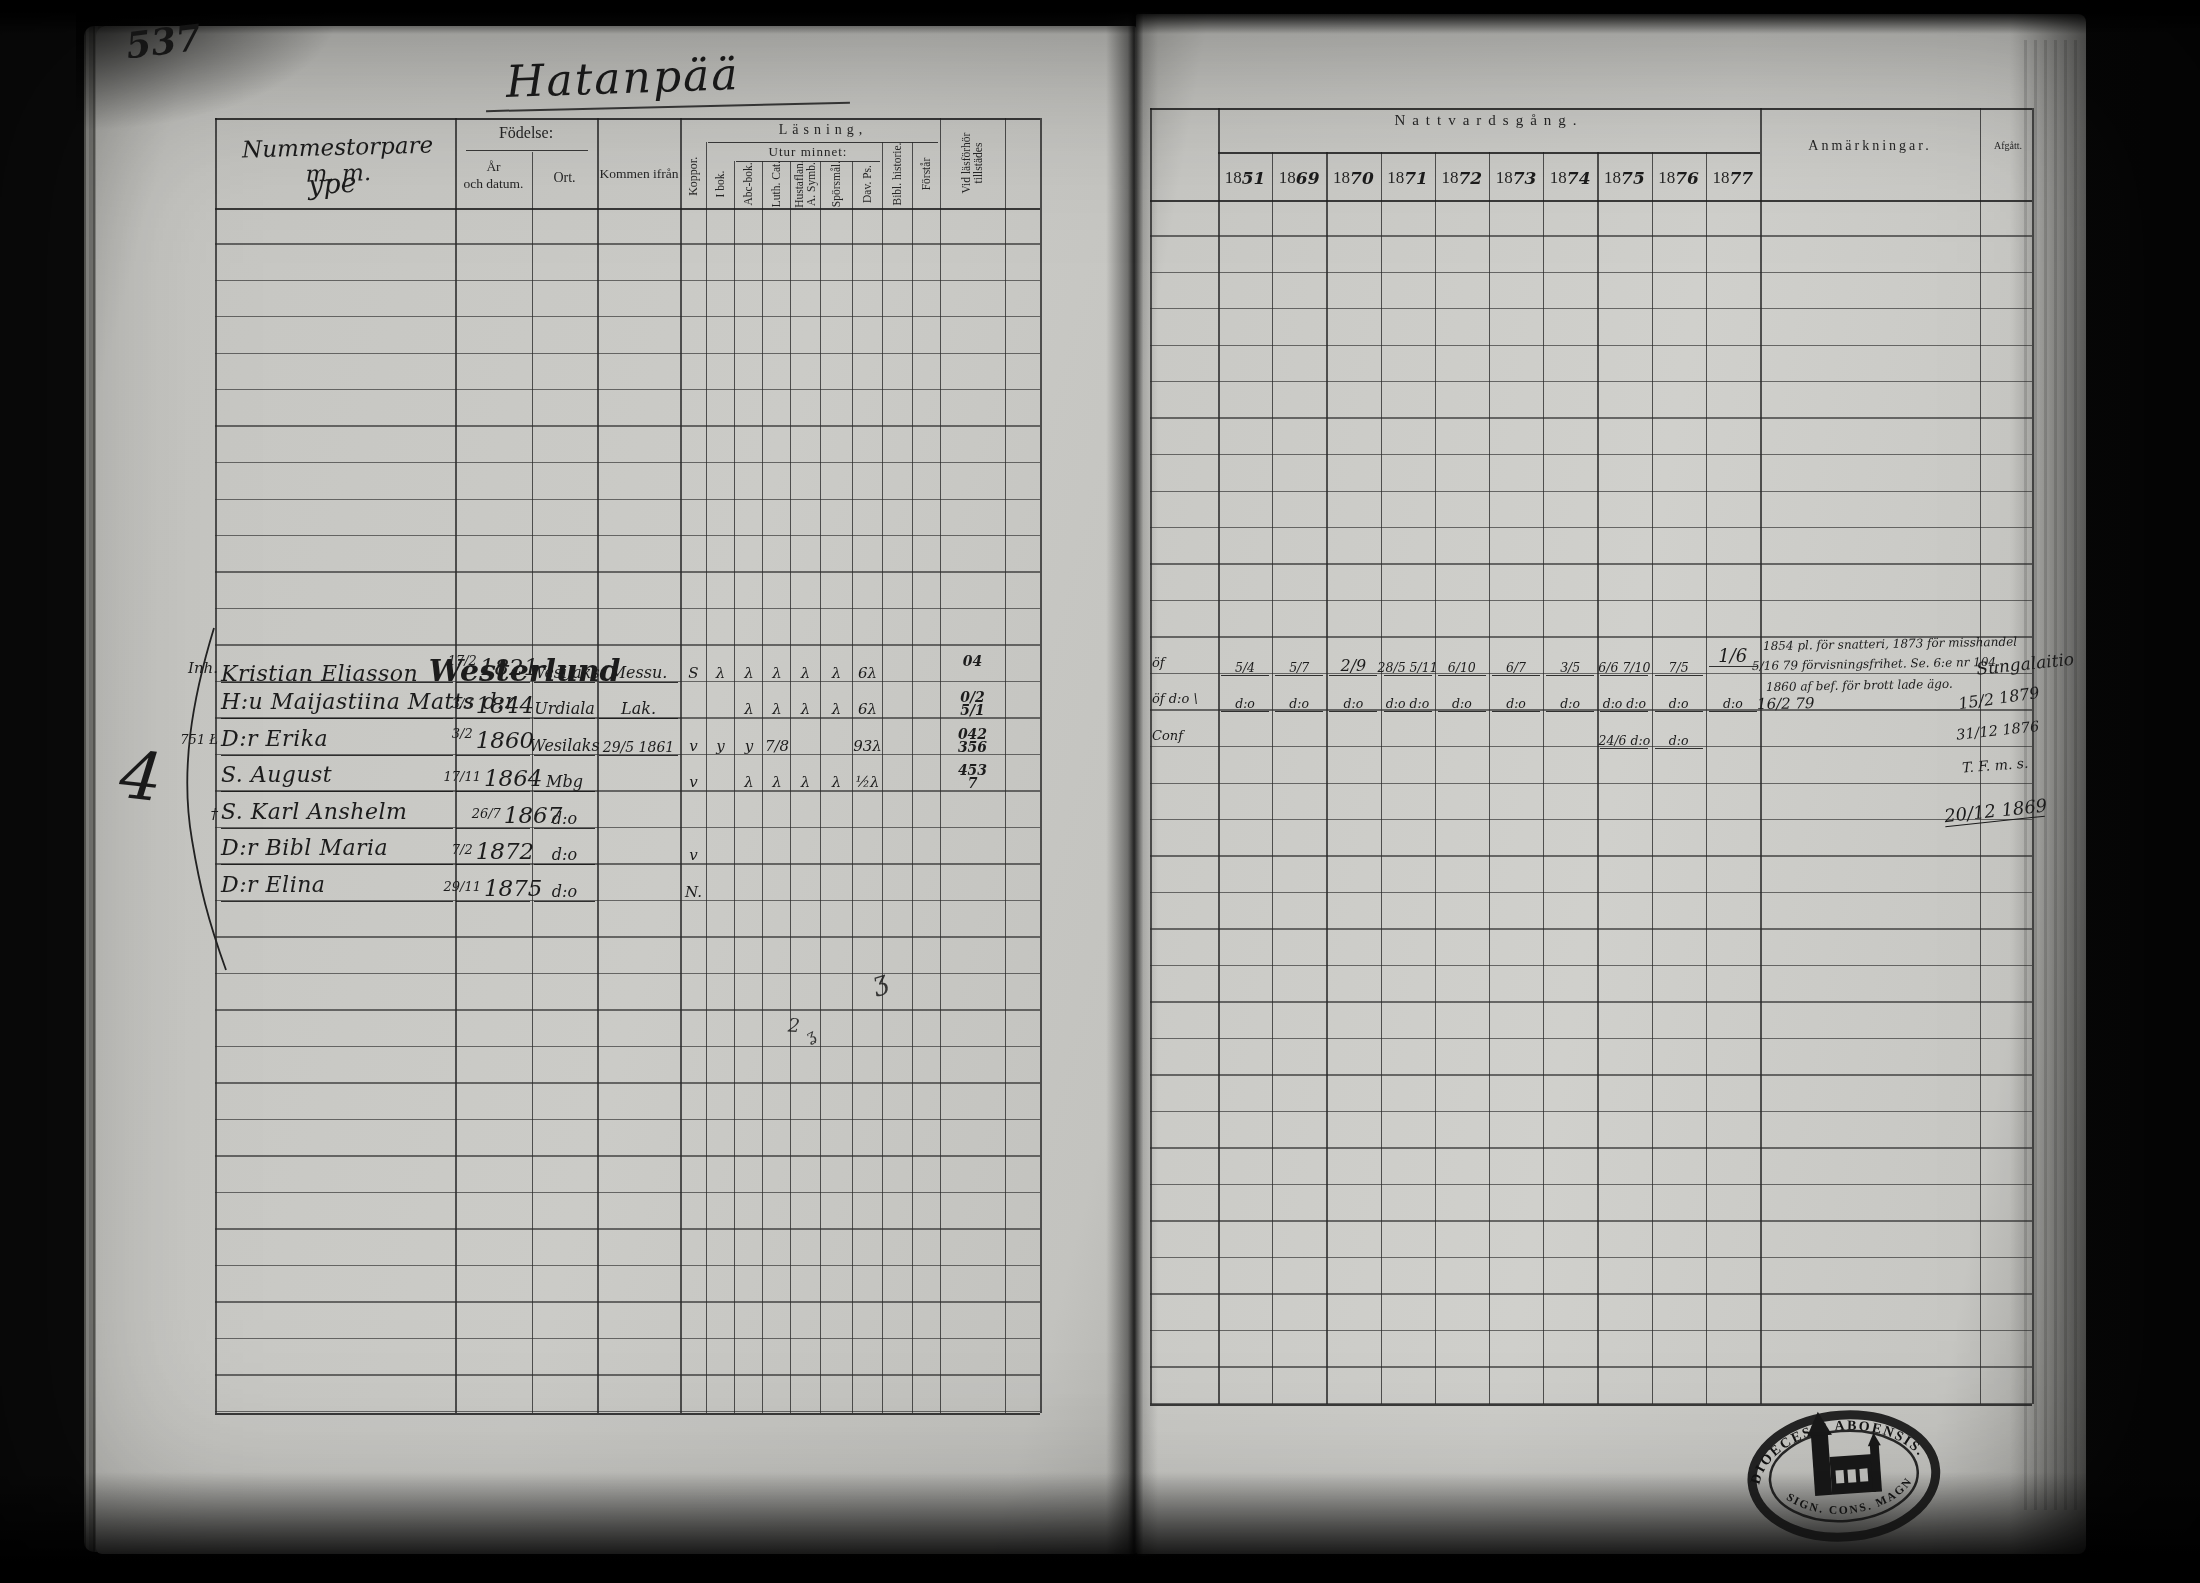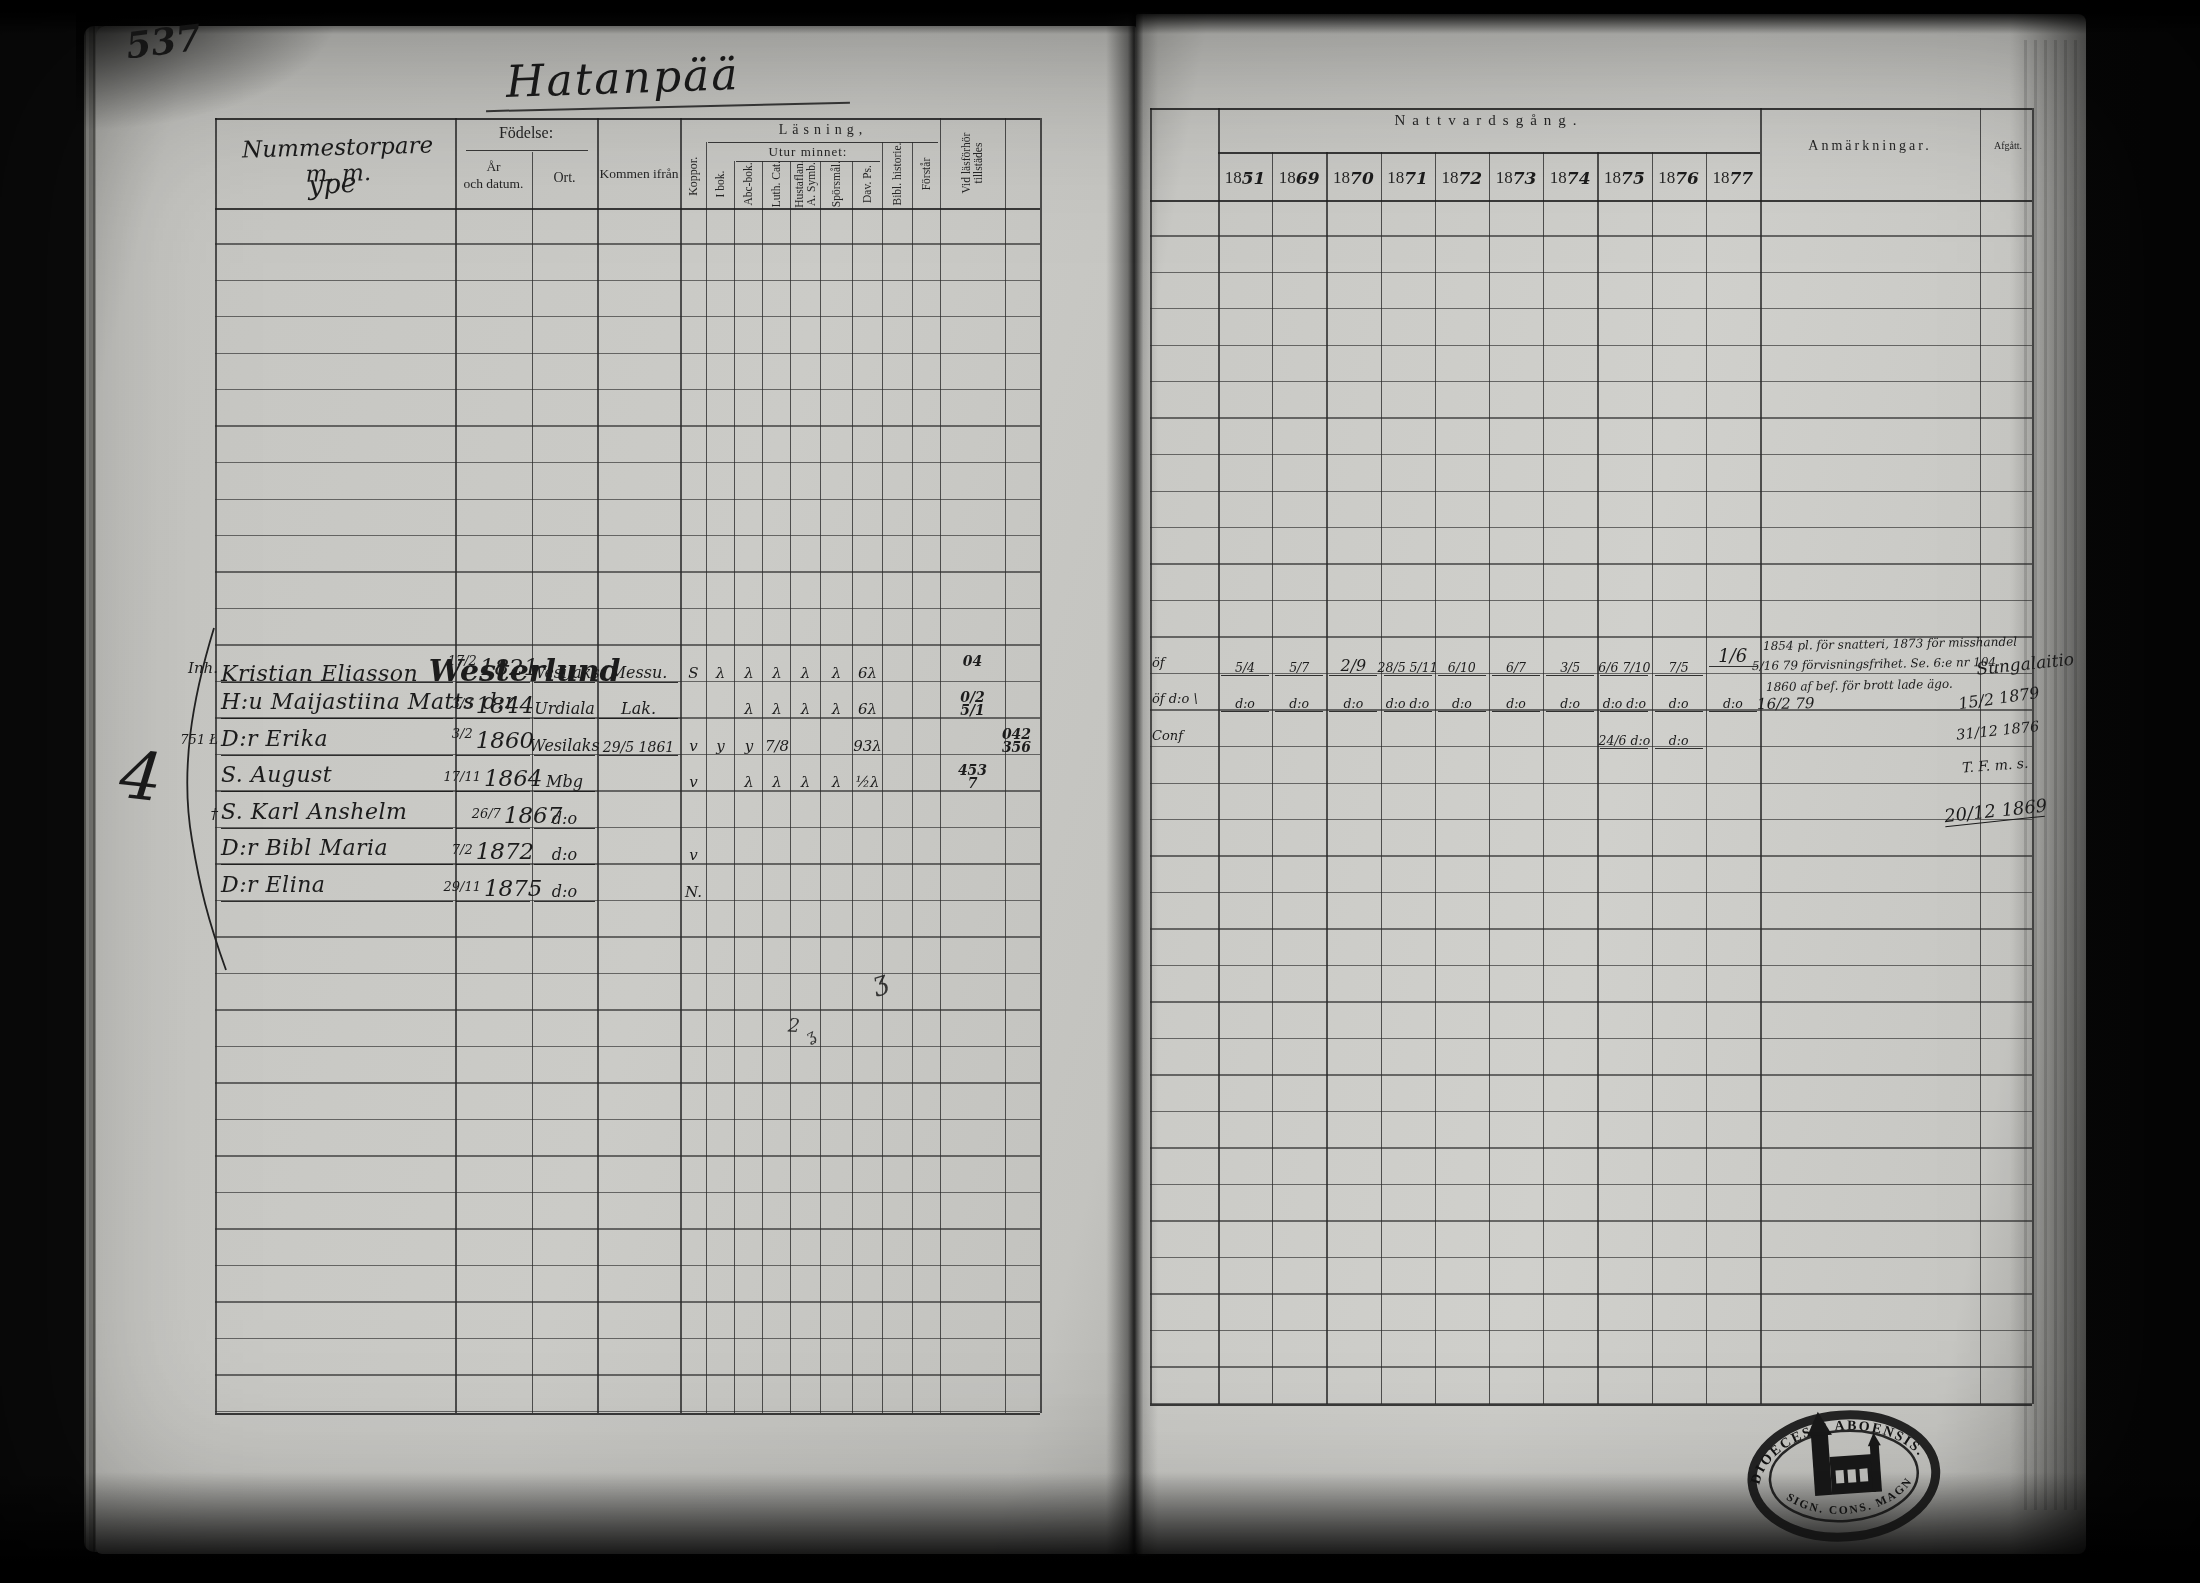--- a/index.html
+++ b/index.html
@@ -230,21 +230,21 @@
         <span style="font-size: 13px; position: relative; top: -7px;">3/2</span>
         <span style="font-size: 23px;">1860</span>
       </div>
       <div class="abs hw cellu ctr" style="left: 534px; top: 731.5px; width: 61px; height: 23px; font-size: 16px; align-items: flex-end;">Wesilaks</div>
       <div class="abs hw cellu ctr" style="left: 599px; top: 731.5px; width: 79px; height: 23px; font-size: 14px; align-items: flex-end;">29/5 1861</div>
       <div class="abs hw ctr" style="left: 681px; top: 733.5px; width: 25px; height: 21px; font-size: 15px; align-items: flex-end;">v</div>
       <div class="abs hw ctr" style="left: 707px; top: 733.5px; width: 27px; height: 21px; font-size: 15px; align-items: flex-end;">y</div>
       <div class="abs hw ctr" style="left: 735px; top: 733.5px; width: 28px; height: 21px; font-size: 15px; align-items: flex-end;">y</div>
       <div class="abs hw ctr" style="left: 763px; top: 733.5px; width: 28px; height: 21px; font-size: 15px; align-items: flex-end;">7/8</div>
       <div class="abs hw ctr" style="left: 853px; top: 733.5px; width: 29px; height: 21px; font-size: 15px; align-items: flex-end;">93λ</div>
-      <div class="abs hw" style="left: 942px; top: 727.5px; width: 61px; text-align: center; font-size: 14px; line-height: 13px; font-weight: bold; margin-left: 44px;">042<br>356</div>
+      <div class="abs hw" style="left: 942px; top: 727.5px; width: 61px; text-align: center; font-size: 14px; line-height: 13px; font-weight: bold;">042<br>356</div>
       <div class="abs hw" style="left: 1152px; top: 727.5px; width: 64px; font-size: 13px; white-space: nowrap;">Conf</div>
       <div class="abs hw cellu ctr" style="left: 1600.4px; top: 727.5px; width: 48px; height: 20px; font-size: 12.5px; align-items: flex-end; white-space: nowrap;">24/6 d:o</div>
       <div class="abs hw cellu ctr" style="left: 1654.6px; top: 727.5px; width: 48px; height: 20px; font-size: 12.5px; align-items: flex-end; white-space: nowrap;">d:o</div>
       <div class="abs hw" style="left: 1956px; top: 722px; width: 90px; font-size: 14.5px; transform: rotate(-6deg); white-space: nowrap;">31/12 1876</div>
       <div class="abs hw cellu" style="left: 221px; top: 762px; width: 232px; height: 29px; white-space: nowrap; overflow: visible;"><span class="nametxt">S. August</span></div>
       <div class="abs hw cellu ctr" style="left: 456px; top: 762px; width: 74px; height: 29px; align-items: flex-end; gap: 3px;">
         <span style="font-size: 13px; position: relative; top: -7px;">17/11</span>
         <span style="font-size: 23px;">1864</span>
       </div>
       <div class="abs hw cellu ctr" style="left: 534px; top: 768px; width: 61px; height: 23px; font-size: 16px; align-items: flex-end;">Mbg</div>

